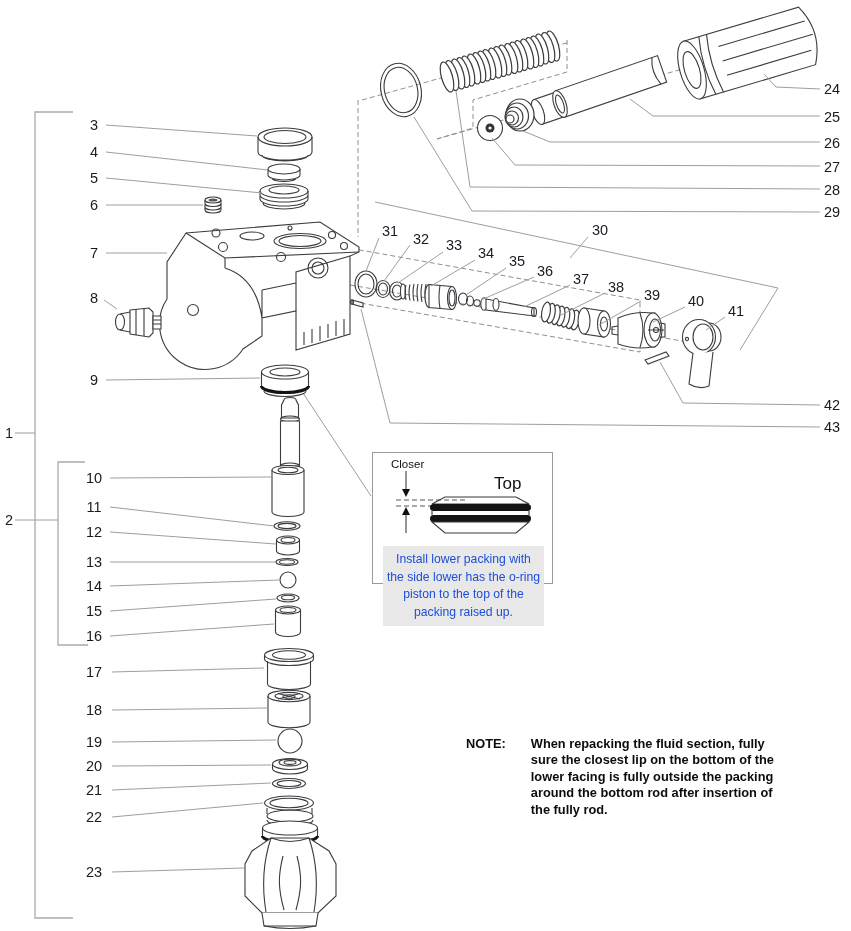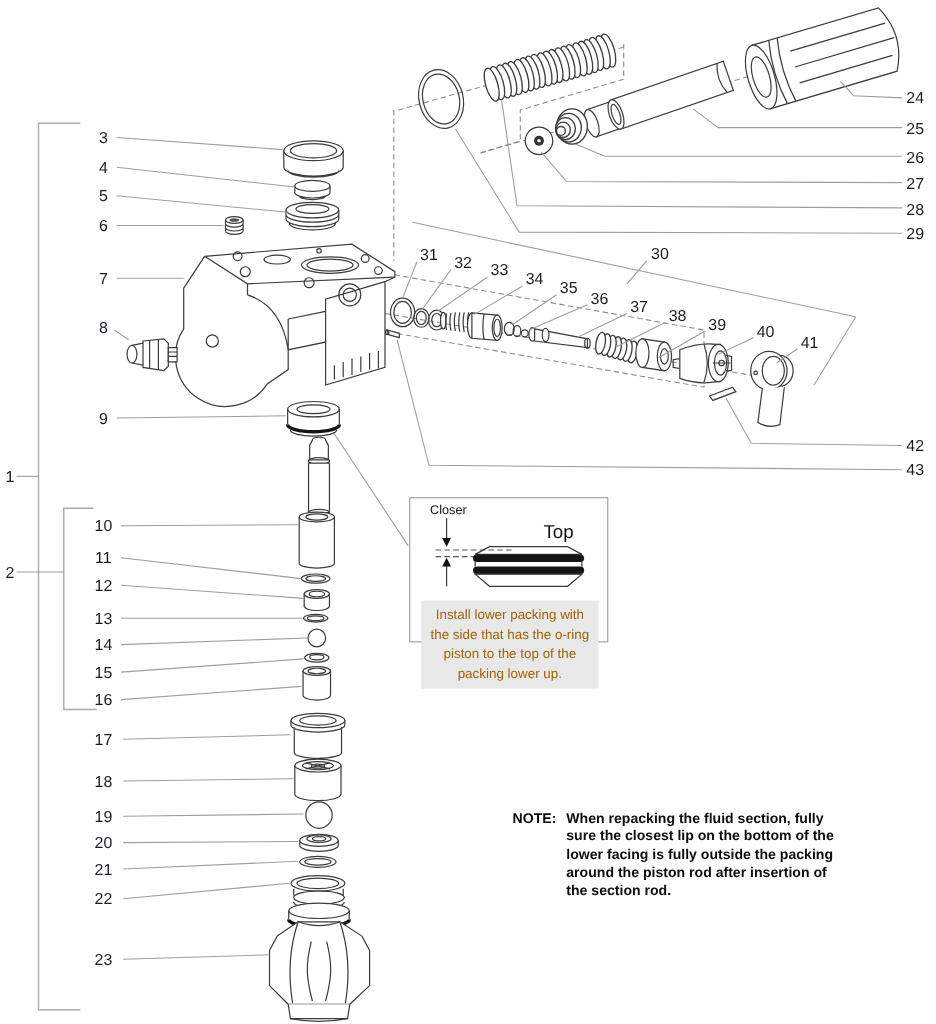--- a/index.html
+++ b/index.html
@@ -14,50 +14,50 @@
   .cons{fill:none;stroke:#8f8f8f;stroke-width:1;stroke-dasharray:5 3;}
   .vline{fill:none;stroke:#9e9e9e;stroke-width:1;}
   .bracket{fill:none;stroke:#ababab;stroke-width:1.3;}
   .spring{fill:#fff;stroke:#3b3b40;stroke-width:1.2;}
   
   .callout{position:absolute;left:372px;top:452px;width:181px;height:132px;
            border:1px solid #9a9a9a;background:#fff;box-sizing:border-box;}
   .closer{position:absolute;left:18px;top:5px;font-size:11.5px;color:#111;}
   .topword{position:absolute;left:89px;top:21px;font-size:17px;color:#111;margin-left:32px;}
   .callout-panel{position:absolute;left:10px;top:93px;width:161px;height:80px;
-                 background:#e8e8e8;color:#a16207;font-size:12.2px;line-height:17.5px;
+                 background:#e8e8e8;color:#1d4ed8;font-size:12.2px;line-height:17.5px;
                  text-align:center;display:flex;flex-direction:column;justify-content:center;}
   
-  .note{position:absolute;left:466px;top:736px;display:flex;gap:9px;
+  .note{position:absolute;left:466px;top:736px;display:flex;gap:25px;
         font-weight:bold;font-size:12.8px;line-height:16.4px;color:#0c0c0c;}
 </style>
 </head>
 <body>
 
 <div id="stage">
 
   <div class="callout">
     <span class="closer">Closer</span>
     <span class="topword">Top</span>
     <div class="callout-panel">
         <div>Install lower packing with</div>
-        <div>the side that has the o-ring</div>
+        <div>the side lower has the o-ring</div>
         <div>piston to the top of the</div>
-        <div>packing lower up.</div>
+        <div>packing raised up.</div>
       </div>
   </div>
 
   <div class="note">
     <div>NOTE:</div>
     <div>
         <div>When repacking the fluid section, fully</div>
         <div>sure the closest lip on the bottom of the</div>
         <div>lower facing is fully outside the packing</div>
-        <div>around the piston rod after insertion of</div>
-        <div>the section rod.</div>
+        <div>around the bottom rod after insertion of</div>
+        <div>the fully rod.</div>
       </div>
   </div>
 
   <svg width="851" height="931" viewBox="0 0 851 931">
     <defs>
       <g id="loop28">
           <ellipse rx="5.5" ry="15.5" transform="rotate(-16)"></ellipse>
         </g>
       <g id="loop38">
           <ellipse rx="4.2" ry="10" transform="rotate(10)"></ellipse>

